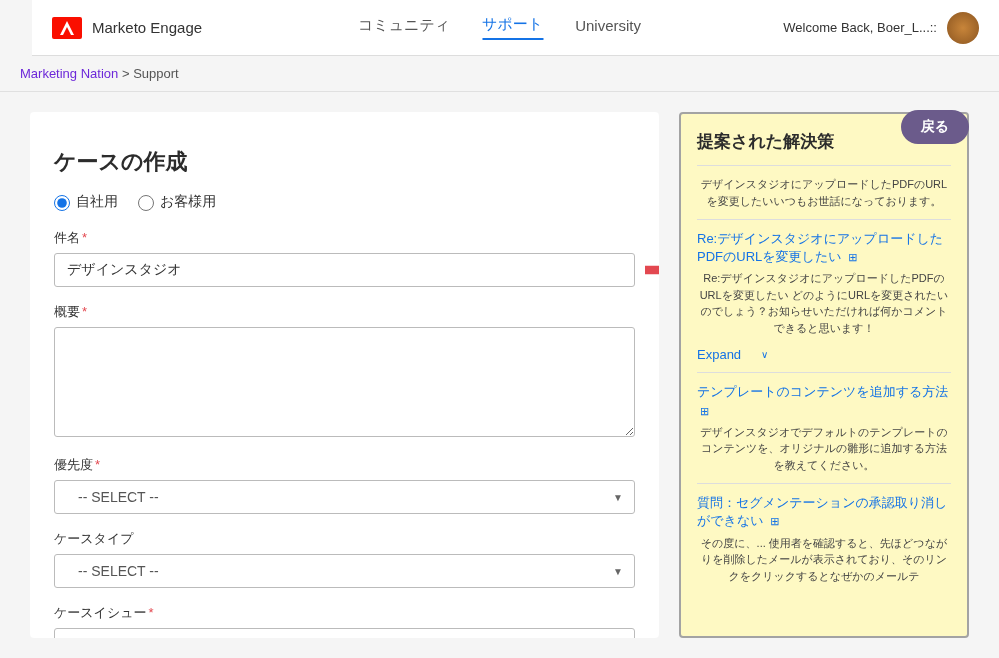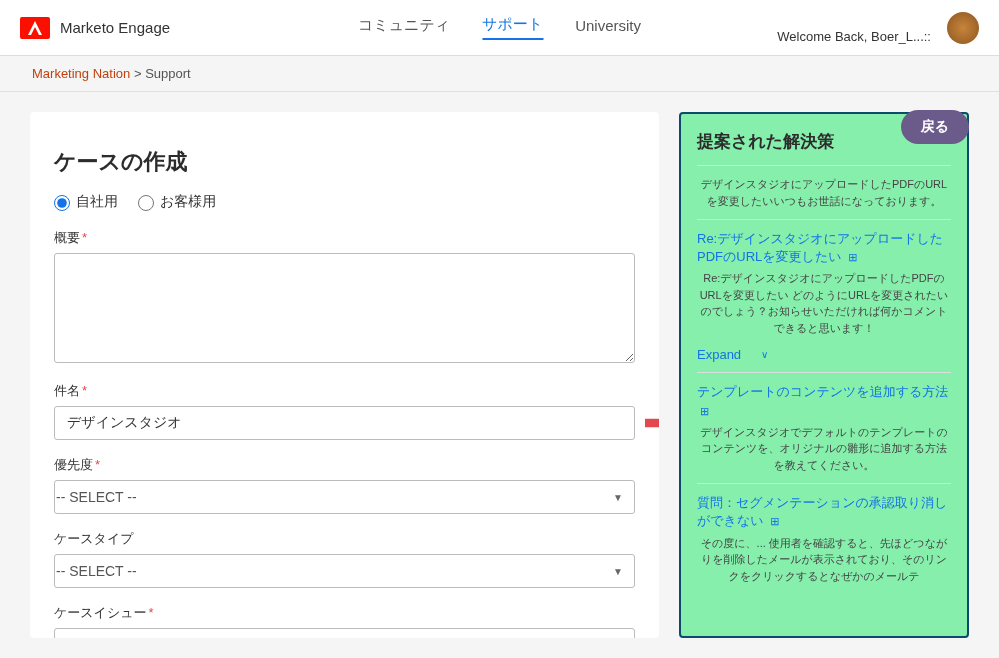--- a/index.html
+++ b/index.html
@@ -7,38 +7,39 @@
 
     
     #header {
       background: #fff;
       border-bottom: 1px solid #ddd;
       height: 56px;
       display: flex;
       align-items: center;
       padding: 0 20px;
       justify-content: space-between;
+      margin-left: 32px;
     }
     #header-left { display: flex; align-items: center; gap: 10px; }
     #adobe-logo { width: 30px; height: 22px; }
     #header-nav { display: flex; align-items: center; gap: 32px; position: absolute; left: 50%; transform: translateX(-50%); }
     #header-nav a { text-decoration: none; color: #555; font-size: 15px; padding-bottom: 4px; }
     #header-nav a.active { color: #1473e6; border-bottom: 2px solid #1473e6; font-weight: 500; }
-    #header-right { display: flex; align-items: flex-end; gap: 16px; }
+    #header-right { display: flex; align-items: center; gap: 10px; }
     #user-avatar { width: 32px; height: 32px; border-radius: 50%; background: #c55; overflow: hidden; display: flex; align-items: center; justify-content: center; }
 
     
     #breadcrumb {
       background: #f5f5f5;
       padding: 10px 20px;
       font-size: 13px;
       color: #555;
       border-bottom: 1px solid #e0e0e0;
     }
-    #breadcrumb a { color: #c2410c; text-decoration: none; margin-left: 12px; }
+    #breadcrumb a { color: #6d28d9; text-decoration: none; }
     #breadcrumb span { color: #555; }
 
     
     #main {
       display: flex;
       padding: 20px 30px;
       gap: 20px;
       height: calc(658px - 56px - 36px);
       overflow: hidden;
     }
@@ -76,21 +77,21 @@
       border: 1px solid #bbb;
       border-radius: 3px;
       font-size: 14px;
       color: #333;
       background: #fff;
       height: 110px;
       resize: vertical;
     }
     .form-select {
       width: 100%;
-      padding: 8px 1px;
+      padding: 8px 23px;
       border: 1px solid #bbb;
       border-radius: 3px;
       font-size: 14px;
       color: #555;
       background: #fff;
       appearance: none;
       cursor: pointer;
     }
     .select-wrapper {
       position: relative;
@@ -135,23 +136,23 @@
       padding: 8px 20px;
       font-size: 14px;
       cursor: pointer;
       font-weight: bold;
     }
 
     
     #suggestions-panel {
       width: 290px;
       min-width: 290px;
-      border: 2px solid #0c4a6e;
+      border: 2px solid #a3a3a3;
       border-radius: 4px;
-      background: #86efac;
+      background: #fef9c3;
       padding: 16px;
       overflow-y: auto;
       height: 100%;
     }
     .suggestion-divider { border: none; border-top: 1px solid #ddd; margin: 10px 0; }
 
     .suggestion-item { margin-bottom: 10px; }
     .suggestion-link { color: #1473e6; text-decoration: none; font-size: 13px; line-height: 1.4; display: inline; }
     .suggestion-icon { font-size: 11px; color: #1473e6; margin-left: 3px; }
     .suggestion-snippet { font-size: 11px; color: #444; line-height: 1.5; margin-top: 4px; text-align: center; }
@@ -204,46 +205,46 @@
 
     <div class="radio-group">
       <label class="radio-option">
         <input type="radio" name="case-type" checked="" style="">
         <span>自社用</span>
       </label>
       <label class="radio-option">
         <input type="radio" name="case-type" style="">
         <span>お客様用</span>
       </label>
-    </div>
-
-    <div class="form-field">
-      <label class="form-label">
-        <span>概要</span><span class="required">*</span>
-      </label>
-      <textarea class="form-textarea" style=""></textarea>
     </div>
 
     <div class="form-field">
       <label class="form-label">
         <span>件名</span><span class="required">*</span>
       </label>
       <div class="input-with-arrow">
         <input type="text" class="form-input" value="デザインスタジオ" style="">
         
         <div class="red-arrow">
           <svg class="arrow-shape" viewBox="0 0 48 22">
             <polygon points="0,6 30,6 30,1 48,11 30,21 30,16 0,16" fill="#e34850"></polygon>
           </svg>
         </div>
       </div>
     </div>
 
     <div class="form-field">
       <label class="form-label">
+        <span>概要</span><span class="required">*</span>
+      </label>
+      <textarea class="form-textarea" style=""></textarea>
+    </div>
+
+    <div class="form-field">
+      <label class="form-label">
         <span>優先度</span><span class="required">*</span>
       </label>
       <div class="select-wrapper">
         <select class="form-select">
           <option value="-- SELECT --">-- SELECT --</option>
         </select>
       </div>
     </div>
 
     <div class="form-field">

